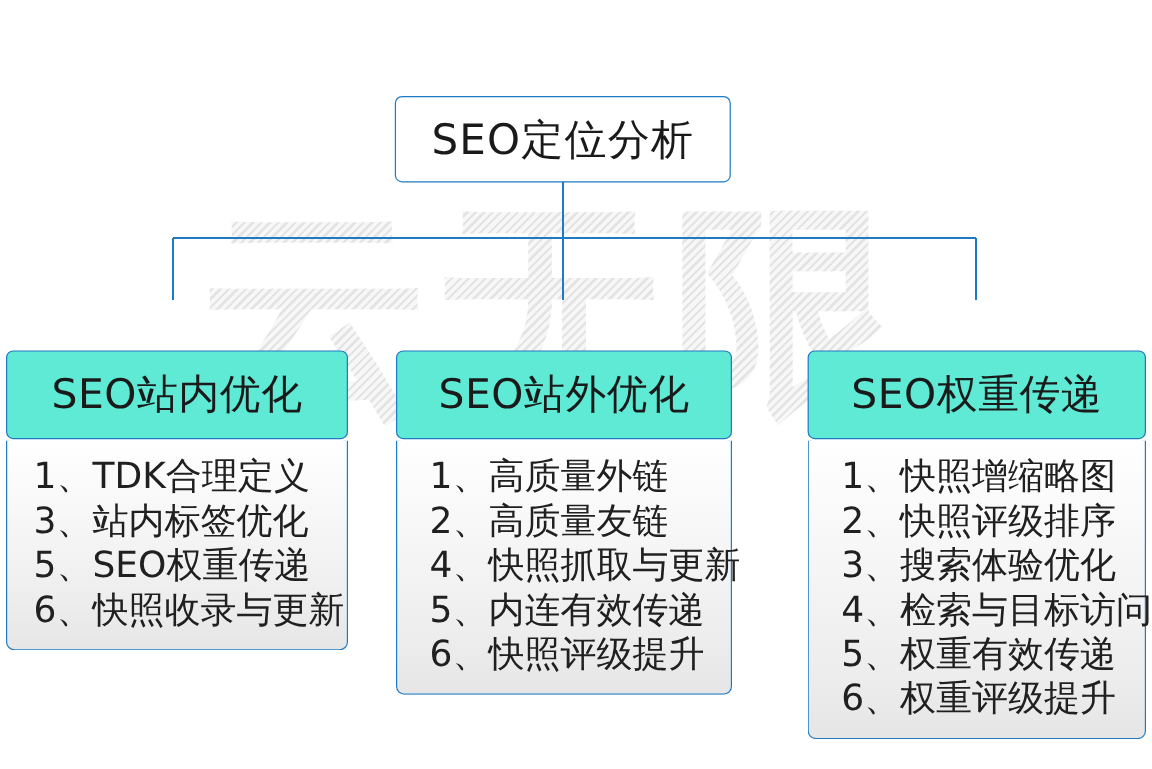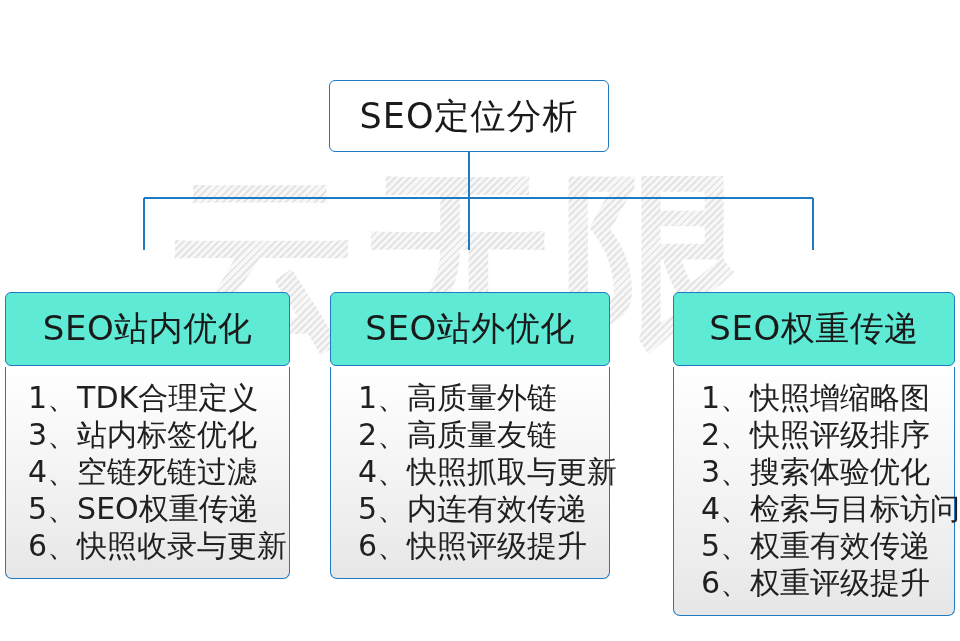--- a/index.html
+++ b/index.html
@@ -177,21 +177,20 @@
   </div>
 
   <div class="branch" id="branch-0">
     <div class="branch-header">
       <span class="branch-title">SEO站内优化</span>
     </div>
     <div class="branch-body">
       <ul class="item-list">
         <li><span class="item-num">1、</span><span class="item-text">TDK合理定义</span></li>
         <li><span class="item-num">3、</span><span class="item-text">站内标签优化</span></li>
-        <li><span class="item-num">4、</span><span class="item-text">空链死链过滤</span></li>
         <li><span class="item-num">5、</span><span class="item-text">SEO权重传递</span></li>
         <li><span class="item-num">6、</span><span class="item-text">快照收录与更新</span></li>
       </ul>
     </div>
   </div>
 
   <div class="branch" id="branch-1">
     <div class="branch-header">
       <span class="branch-title">SEO站外优化</span>
     </div>

